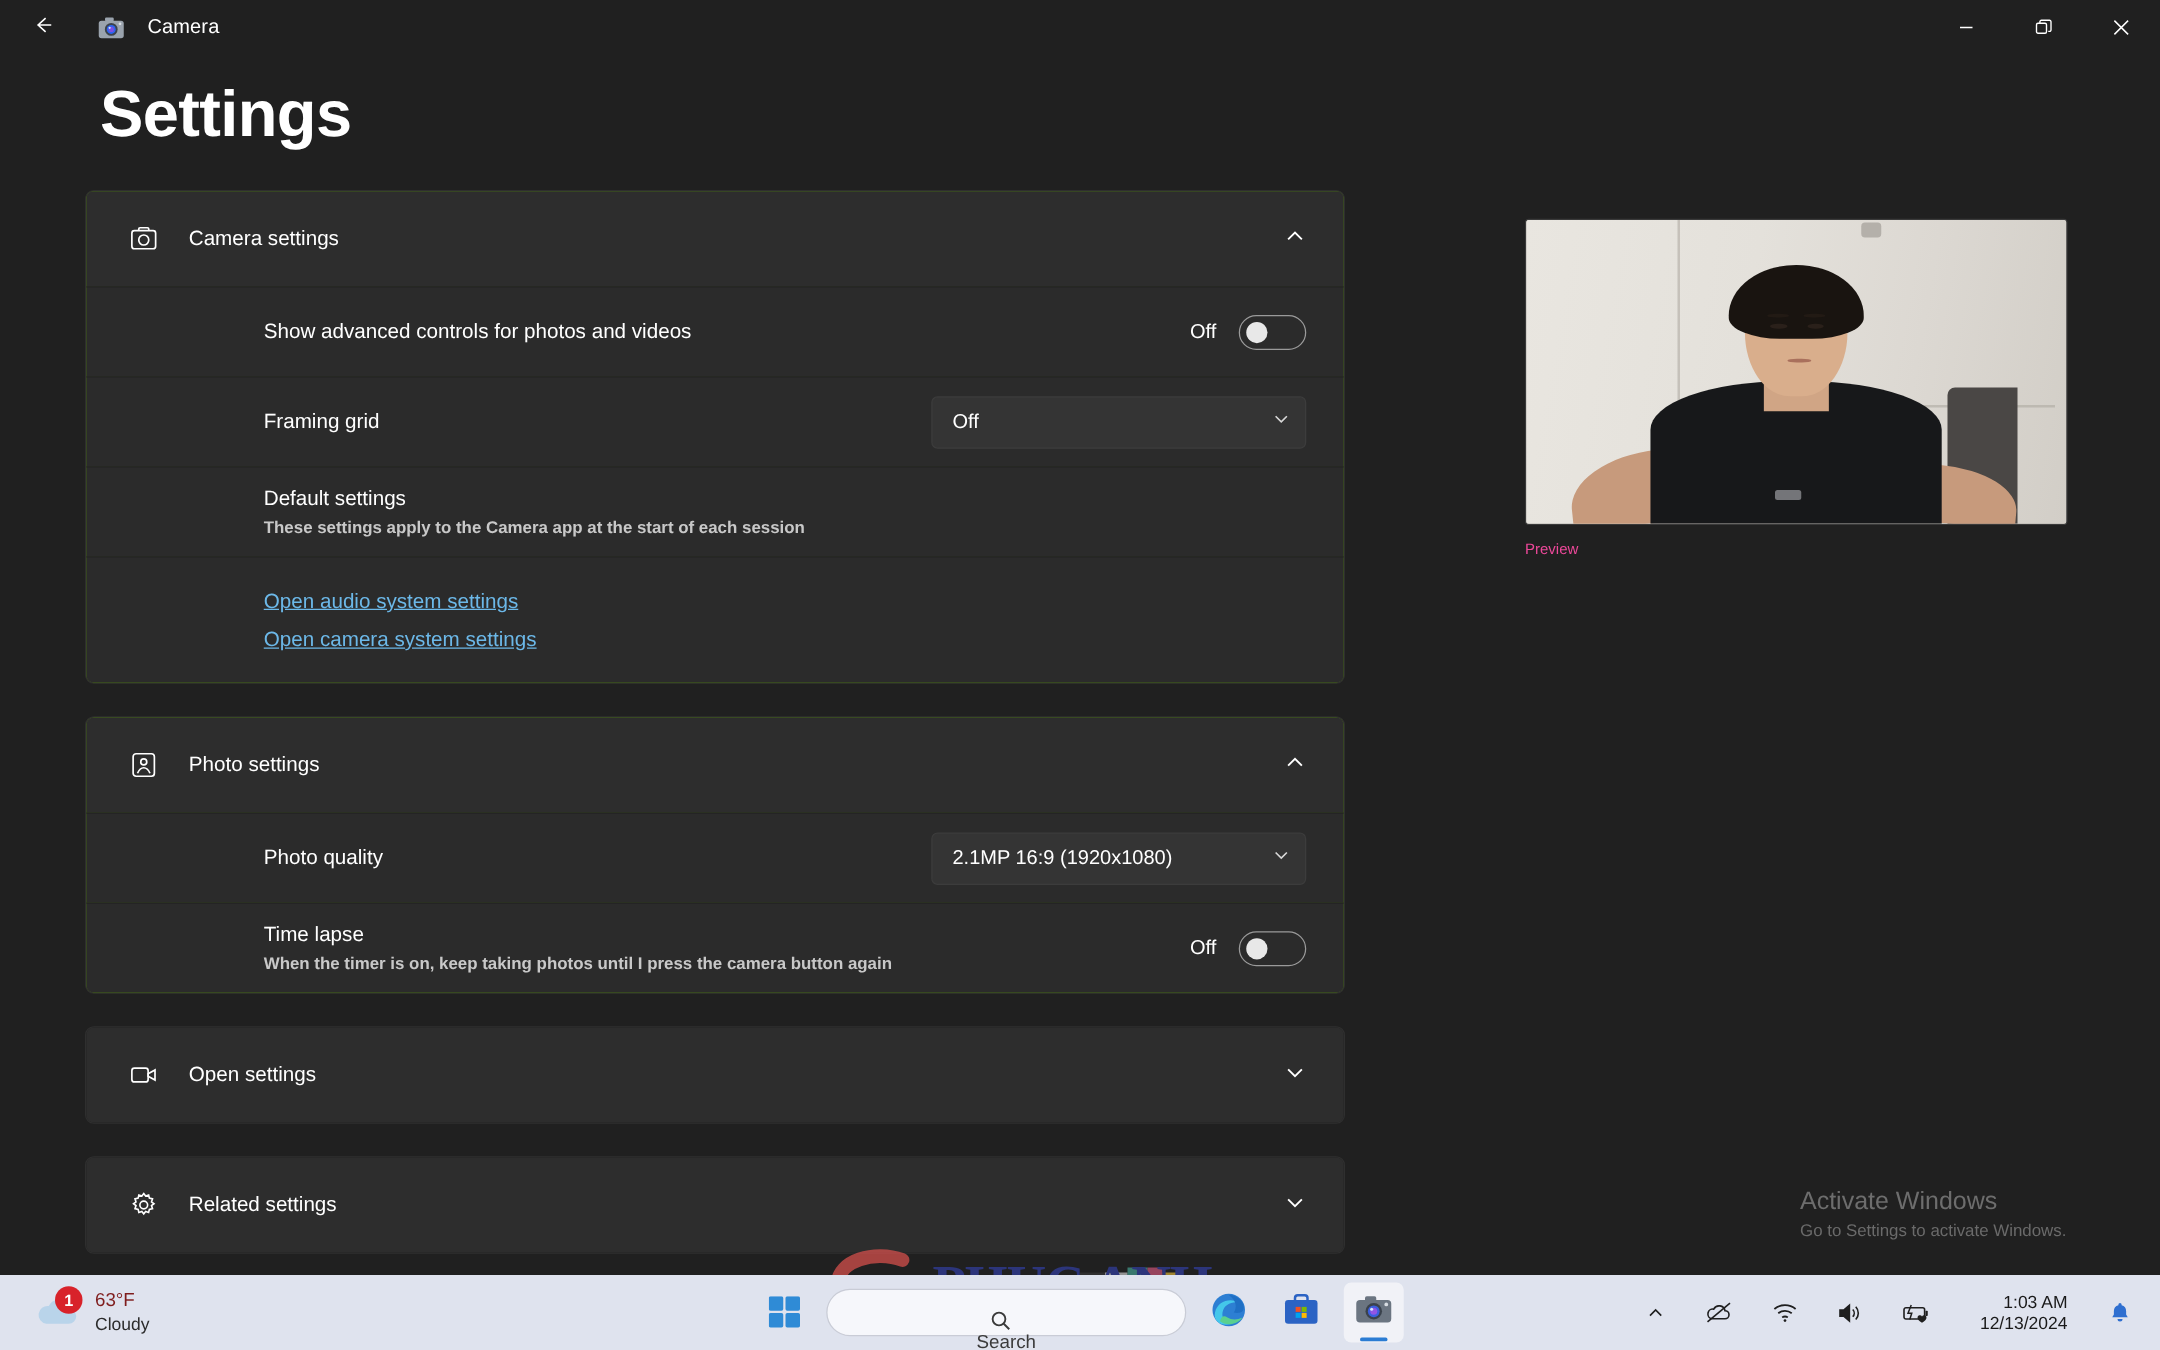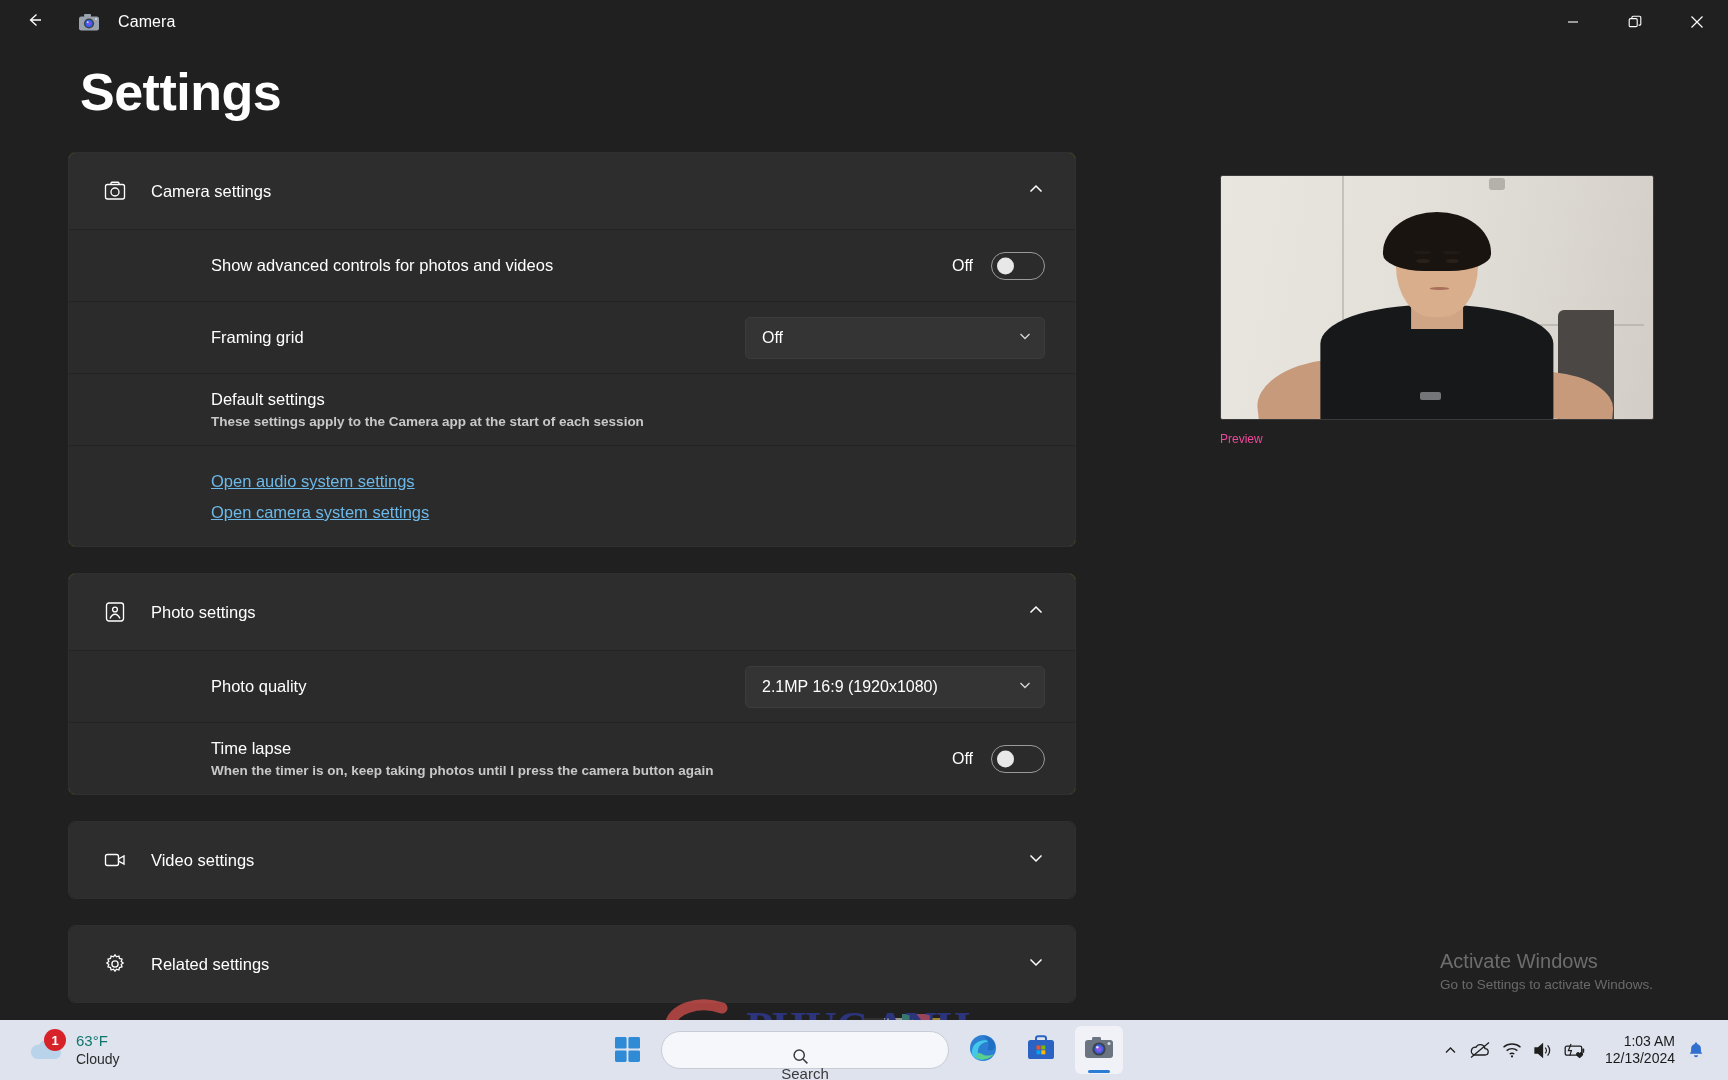--- a/index.html
+++ b/index.html
@@ -208,21 +208,21 @@
     display: flex; align-items: center;
   }
   .weather { display: flex; align-items: center; margin-left: 26px; }
   .weather .wicon { position: relative; width: 42px; height: 34px; }
   .weather .badge {
     position: absolute; right: 2px; top: -4px; width: 22px; height: 22px;
     border-radius: 50%; background: #d8222a; color: #fff; font-size: 13px;
     display: flex; align-items: center; justify-content: center; font-weight: 600;
   }
   .weather .wtext { margin-left: 8px; line-height: 1.22; }
-  .weather .wtemp { color: #0f766e; font-size: 15px; }
+  .weather .wtemp { color: #7f1d1d; font-size: 15px; }
   .weather .wdesc { color: #2b2b2b; font-size: 14px; }
 
   .tb-center {
     position: absolute; left: 50%; transform: translateX(-50%);
     display: flex; align-items: center; gap: 10px;
   }
   .start-btn { width: 46px; height: 46px; display: flex; align-items: center; justify-content: center; }
   .searchbox {
     width: 288px; height: 38px; border-radius: 19px; background: #f6f7fb;
     border: 1px solid #c9ccd6; display: flex; align-items: center; padding: 16px 14px;
@@ -232,21 +232,21 @@
   .tb-app {
     width: 48px; height: 48px; border-radius: 6px;
     display: flex; align-items: center; justify-content: center; position: relative;
   }
   .tb-app.active { background: rgba(255,255,255,.55); }
   .tb-app.active::after {
     content: ""; position: absolute; bottom: 1px; left: 50%; transform: translateX(-50%);
     width: 22px; height: 3px; border-radius: 2px; background: #2b7cd3;
   }
 
-  .tray { margin-left: auto; display: flex; align-items: center; gap: 11px; margin-right: 22px; }
+  .tray { margin-left: auto; display: flex; align-items: center; gap: 32px; margin-right: 22px; }
   .tray .ti { display: flex; align-items: center; justify-content: center; color: #1f1f1f; }
   .clock { text-align: right; line-height: 1.25; color: #1a1a1a; font-size: 14px; margin-left: 6px; }
 </style>
 </head>
 <body>
 
 <div class="titlebar">
   <div class="back-btn">
     <span>
       <svg width="20" height="20" viewBox="0 0 20 20" fill="none" stroke="#ffffff" stroke-width="1.3">
@@ -401,21 +401,21 @@
   </div>
 
   <div class="card">
     <div class="section-header">
       <span class="sec-icon">
         <svg width="24" height="24" viewBox="0 0 24 24" fill="none" stroke="#ffffff" stroke-width="1.35">
           <rect x="2.5" y="6.5" width="13" height="11" rx="2"></rect>
           <path d="M15.5 11 L21 8 V16 L15.5 13 Z"></path>
         </svg>
       </span>
-      <span class="sec-label">Video settings</span>
+      <span class="sec-label">Open settings</span>
       <span class="chev">
         <svg width="18" height="18" viewBox="0 0 18 18" fill="none" stroke="#ffffff" stroke-width="1.5">
             <path d="M3.5 6.5 L9 12 L14.5 6.5"></path>
           </svg>
       </span>
     </div>
   </div>
 
   <div class="card">
     <div class="section-header">

